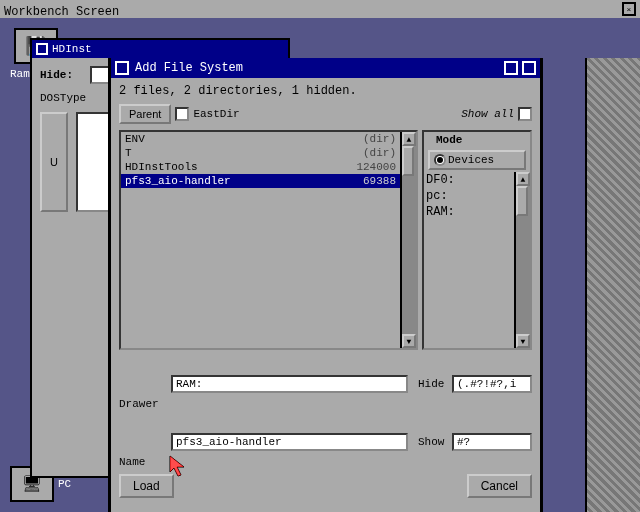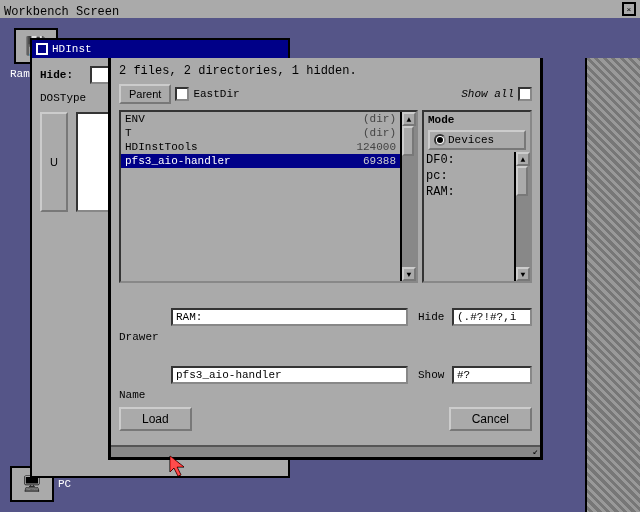--- a/index.html
+++ b/index.html
@@ -247,21 +247,21 @@
       border: 2px inset #888;
       background: #fff;
       display: inline-block;
     }
 
     
     .panes-row {
       display: flex;
       gap: 0;
       margin-bottom: 8px;
-      height: 173px;
+      height: 220px;
     }
 
     
     .left-pane {
       flex: 1;
       border: 2px inset #888;
       background: #aaaaaa;
       overflow: hidden;
       position: relative;
       display: flex;
@@ -331,21 +331,21 @@
     .right-pane {
       width: 110px;
       display: flex;
       flex-direction: column;
       border: 2px inset #888;
       background: #aaaaaa;
       margin-left: 4px;
     }
     .mode-header {
       font-size: 11px;
-      padding: 2px 4px;
+      padding: 2px 12px;
       font-weight: bold;
     }
     .devices-btn {
       background: #aaaaaa;
       border: 2px outset #ccc;
       margin: 2px 4px;
       padding: 2px 4px;
       font-size: 11px;
       display: flex;
       align-items: center;
@@ -425,21 +425,21 @@
     
     .bottom-row {
       display: flex;
       justify-content: space-between;
       margin-top: 4px;
       margin-bottom: 4px;
     }
     .action-btn {
       background: #aaaaaa;
       border: 2px outset #ccc;
-      padding: 3px 21px;
+      padding: 3px 12px;
       font-size: 12px;
       cursor: pointer;
     }
 
     
     .dialog-statusbar {
       height: 12px;
       background: #888;
       border-top: 2px solid #555;
       margin-top: 4px;
@@ -531,20 +531,28 @@
         <div style="border:2px inset #888;flex:1;height:100px;background:#fff;"></div>
       </div>
       <div style="display:flex;justify-content:flex-end;">
         <button class="hdinst-btn">cel</button>
       </div>
     </div>
   </div>
 
   <div class="dialog">
 
+    <div class="dialog-titlebar">
+      <div class="dialog-title-close"></div>
+      <span>Add File System</span>
+      <div class="dialog-title-right">
+        <div class="dialog-title-btn"></div>
+        <div class="dialog-title-btn"></div>
+      </div>
+    </div>
 
     <div class="dialog-body">
 
       <div class="info-row">2 files, 2 directories, 1 hidden.</div>
 
       <div class="toolbar-row">
         <button class="tb-btn">Parent</button>
         <div class="tb-checkbox"></div>
         <span class="tb-label">EastDir</span>
         <div class="tb-spacer"></div>

